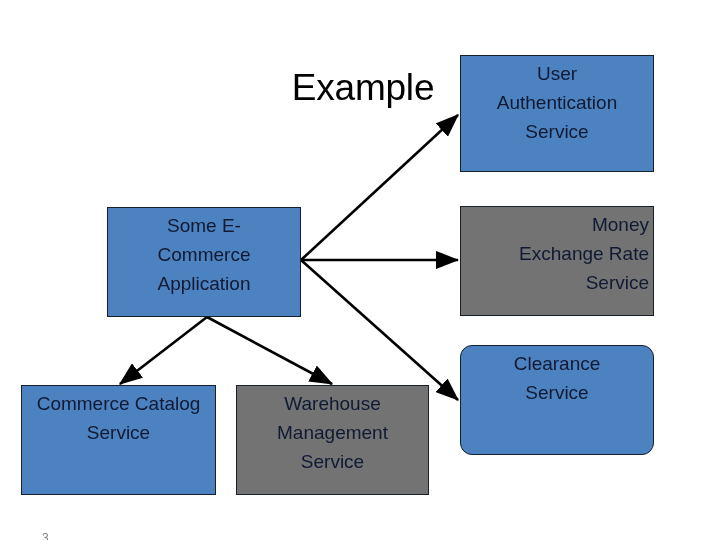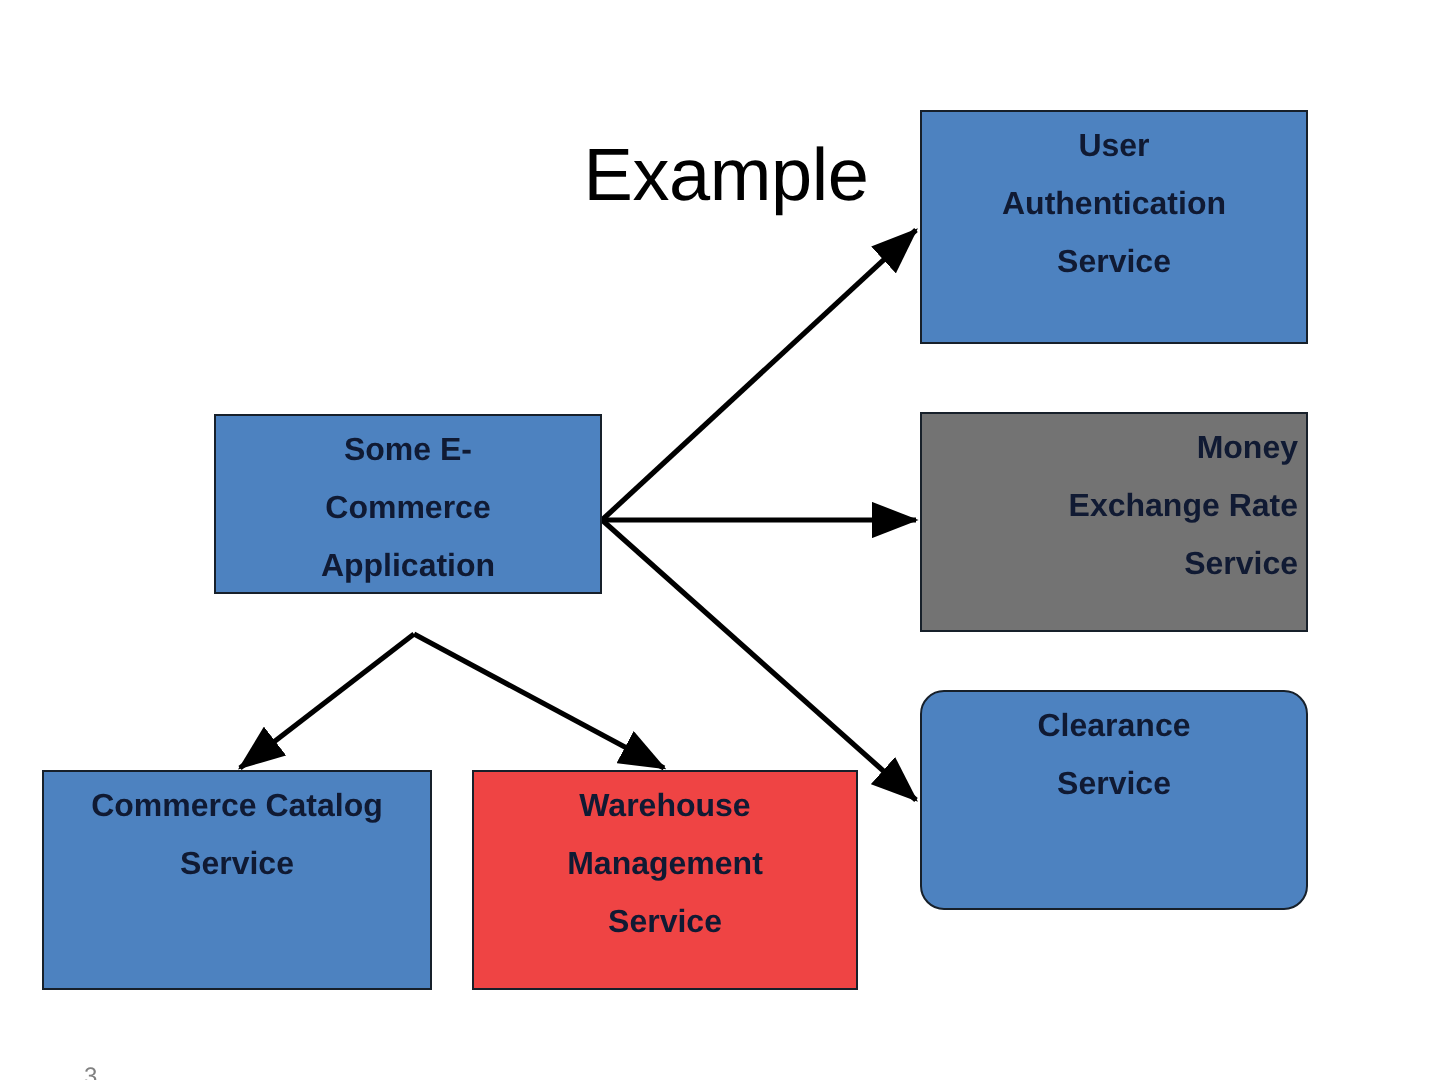--- a/index.html
+++ b/index.html
@@ -45,26 +45,25 @@
     color: #000000;
     white-space: nowrap;
     letter-spacing: -0.2px;
   }
   .node {
     position: absolute;
     box-sizing: border-box;
     background: #4d82c0;
     border: 1px solid #17202a;
     color: #101a33;
-    font-size: 16px;
+    font-size: 19px;
     line-height: 29px;
     text-align: center;
     padding: 3px 4px 0 4px;
     overflow: hidden;
-    font-weight: bold;
   }
   .node-label {
     display: block;
     width: 100%;
     white-space: pre-line;
   }
   #node-user-auth      { left: 460px; top: 30px;  width: 194px; height: 117px; }
   #node-ecommerce      { left: 107px; top: 182px; width: 194px; height: 110px; }
   #node-money          { left: 460px; top: 181px; width: 194px; height: 110px; }
   #node-product        { left: 21px;  top: 360px; width: 195px; height: 110px; }
@@ -100,38 +99,38 @@
         <line x1="207" y1="292" x2="332" y2="359" stroke-linecap="butt" marker-end="url(#arrowhead)"></line>
       </g>
   </svg>
 
   <div class="node" id="node-user-auth" style="left: 460px; top: 30px; width: 194px; height: 117px; background: rgb(77, 130, 192); border-color: rgb(23, 32, 42); color: rgb(16, 26, 51); text-align: center;">
     <span class="node-label">User
 Authentication
 Service</span>
   </div>
 
-  <div class="node" id="node-ecommerce" style="left: 107px; top: 182px; width: 194px; height: 90px; background: rgb(77, 130, 192); border-color: rgb(23, 32, 42); color: rgb(16, 26, 51); text-align: center;">
+  <div class="node" id="node-ecommerce" style="left: 107px; top: 182px; width: 194px; height: 110px; background: rgb(77, 130, 192); border-color: rgb(23, 32, 42); color: rgb(16, 26, 51); text-align: center;">
     <span class="node-label">Some E-
 Commerce
 Application</span>
   </div>
 
   <div class="node" id="node-money" style="left: 460px; top: 181px; width: 194px; height: 110px; background: #737373; border-color: rgb(23, 32, 42); color: rgb(16, 26, 51); text-align: right;">
     <span class="node-label">Money
 Exchange Rate
 Service</span>
   </div>
 
   <div class="node" id="node-product" style="left: 21px; top: 360px; width: 195px; height: 110px; background: rgb(77, 130, 192); border-color: rgb(23, 32, 42); color: rgb(16, 26, 51); text-align: center;">
     <span class="node-label">Commerce Catalog
 Service</span>
   </div>
 
-  <div class="node" id="node-warehouse" style="left: 236px; top: 360px; width: 193px; height: 110px; background: #ef4444; border-color: rgb(23, 32, 42); color: rgb(16, 26, 51); text-align: center;">
+  <div class="node" id="node-warehouse" style="left: 236px; top: 360px; width: 193px; height: 110px; background: #737373; border-color: rgb(23, 32, 42); color: rgb(16, 26, 51); text-align: center;">
     <span class="node-label">Warehouse
 Management
 Service</span>
   </div>
 
   <div class="node" id="node-clearance" style="left: 460px; top: 320px; width: 194px; height: 110px; background: rgb(77, 130, 192); border-color: rgb(23, 32, 42); color: rgb(16, 26, 51); text-align: center;">
     <span class="node-label">Clearance
 Service</span>
   </div>
 

